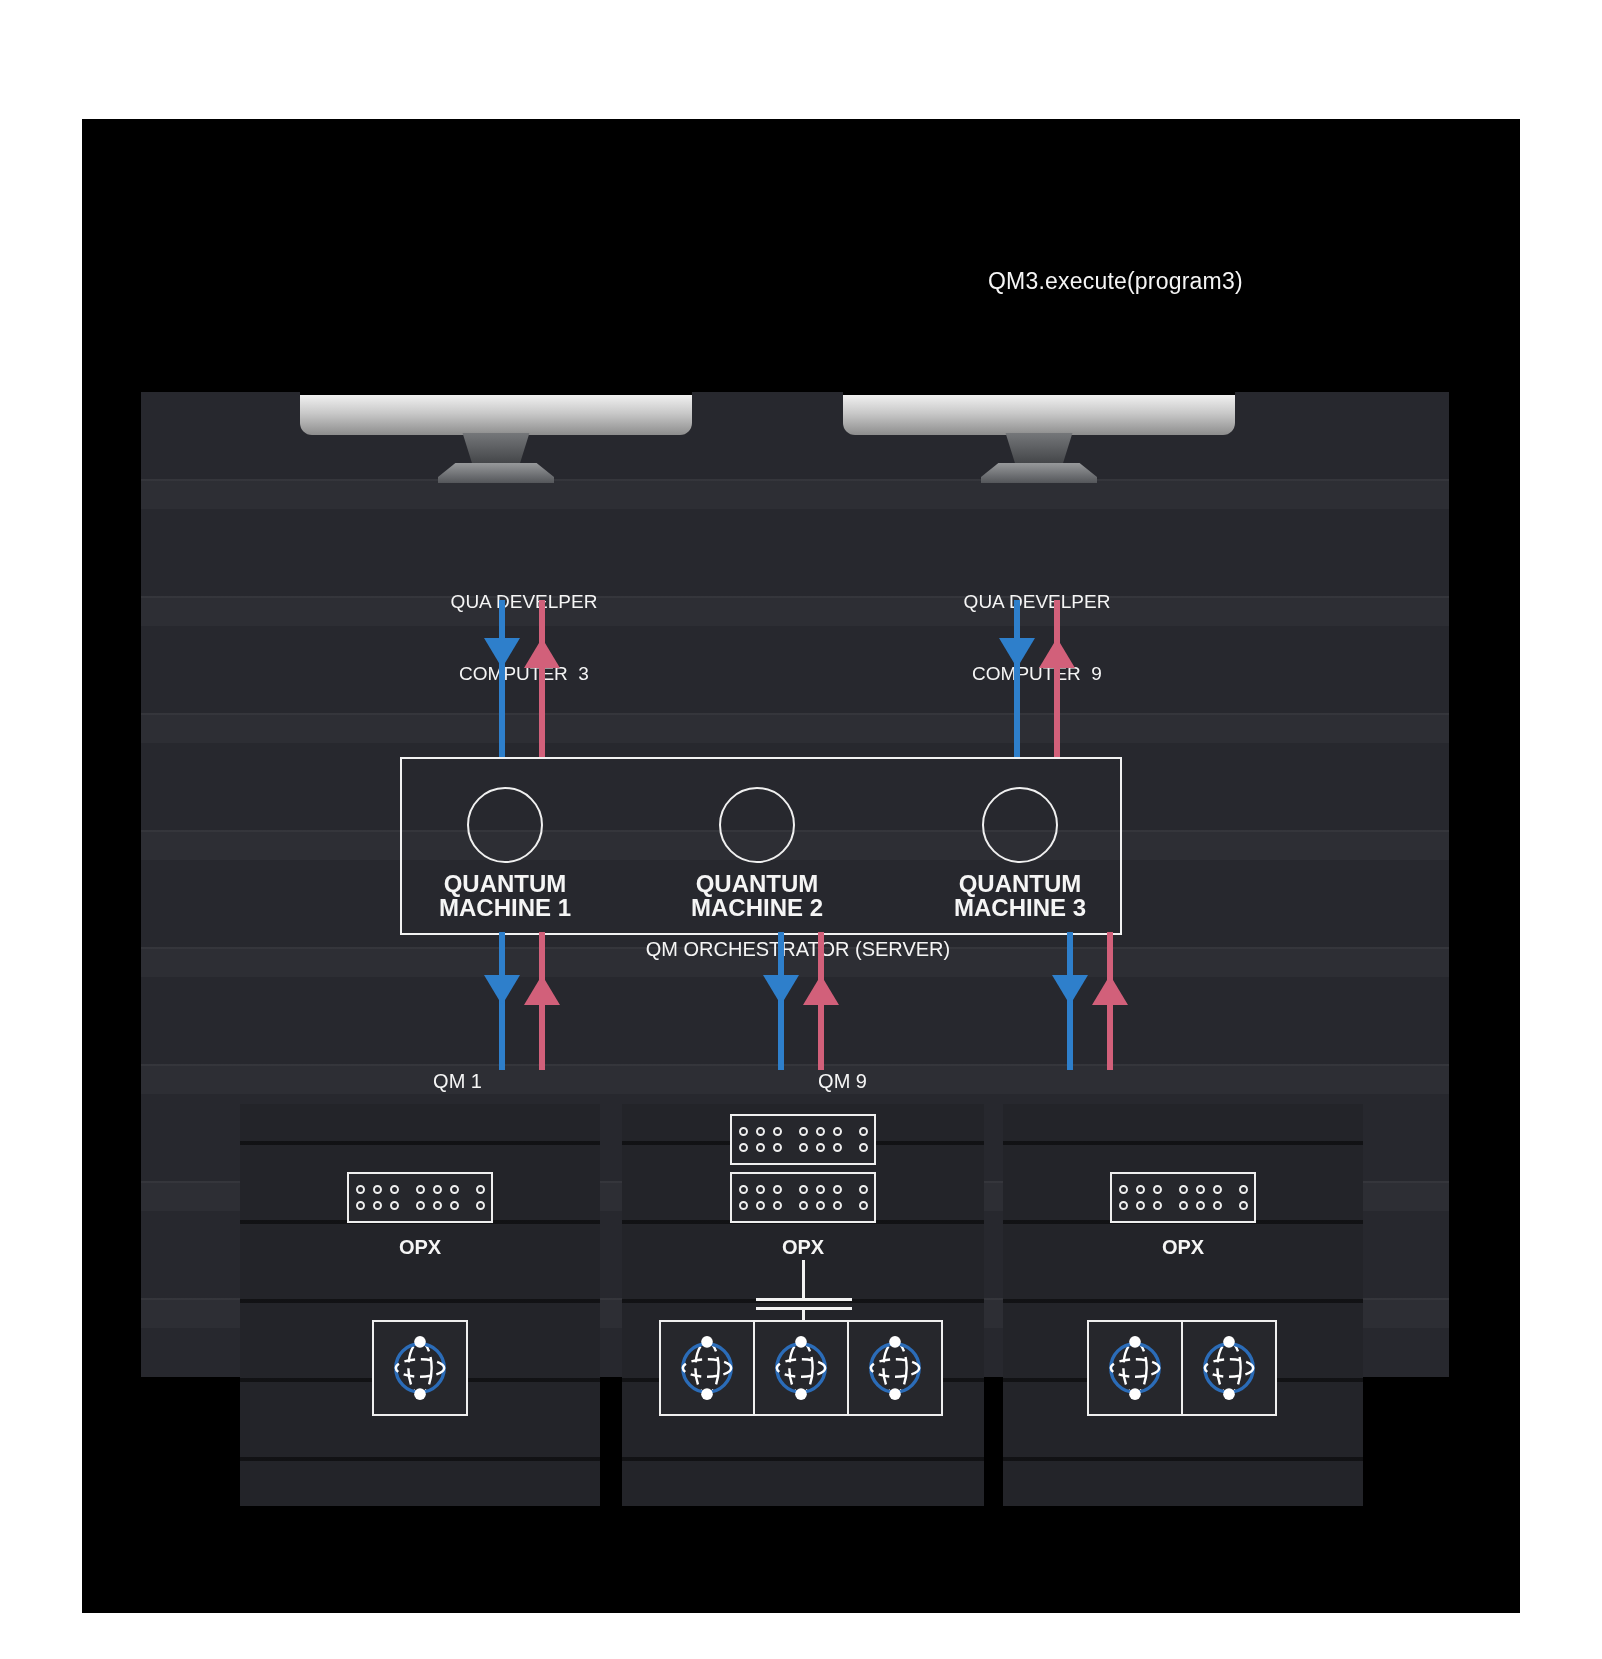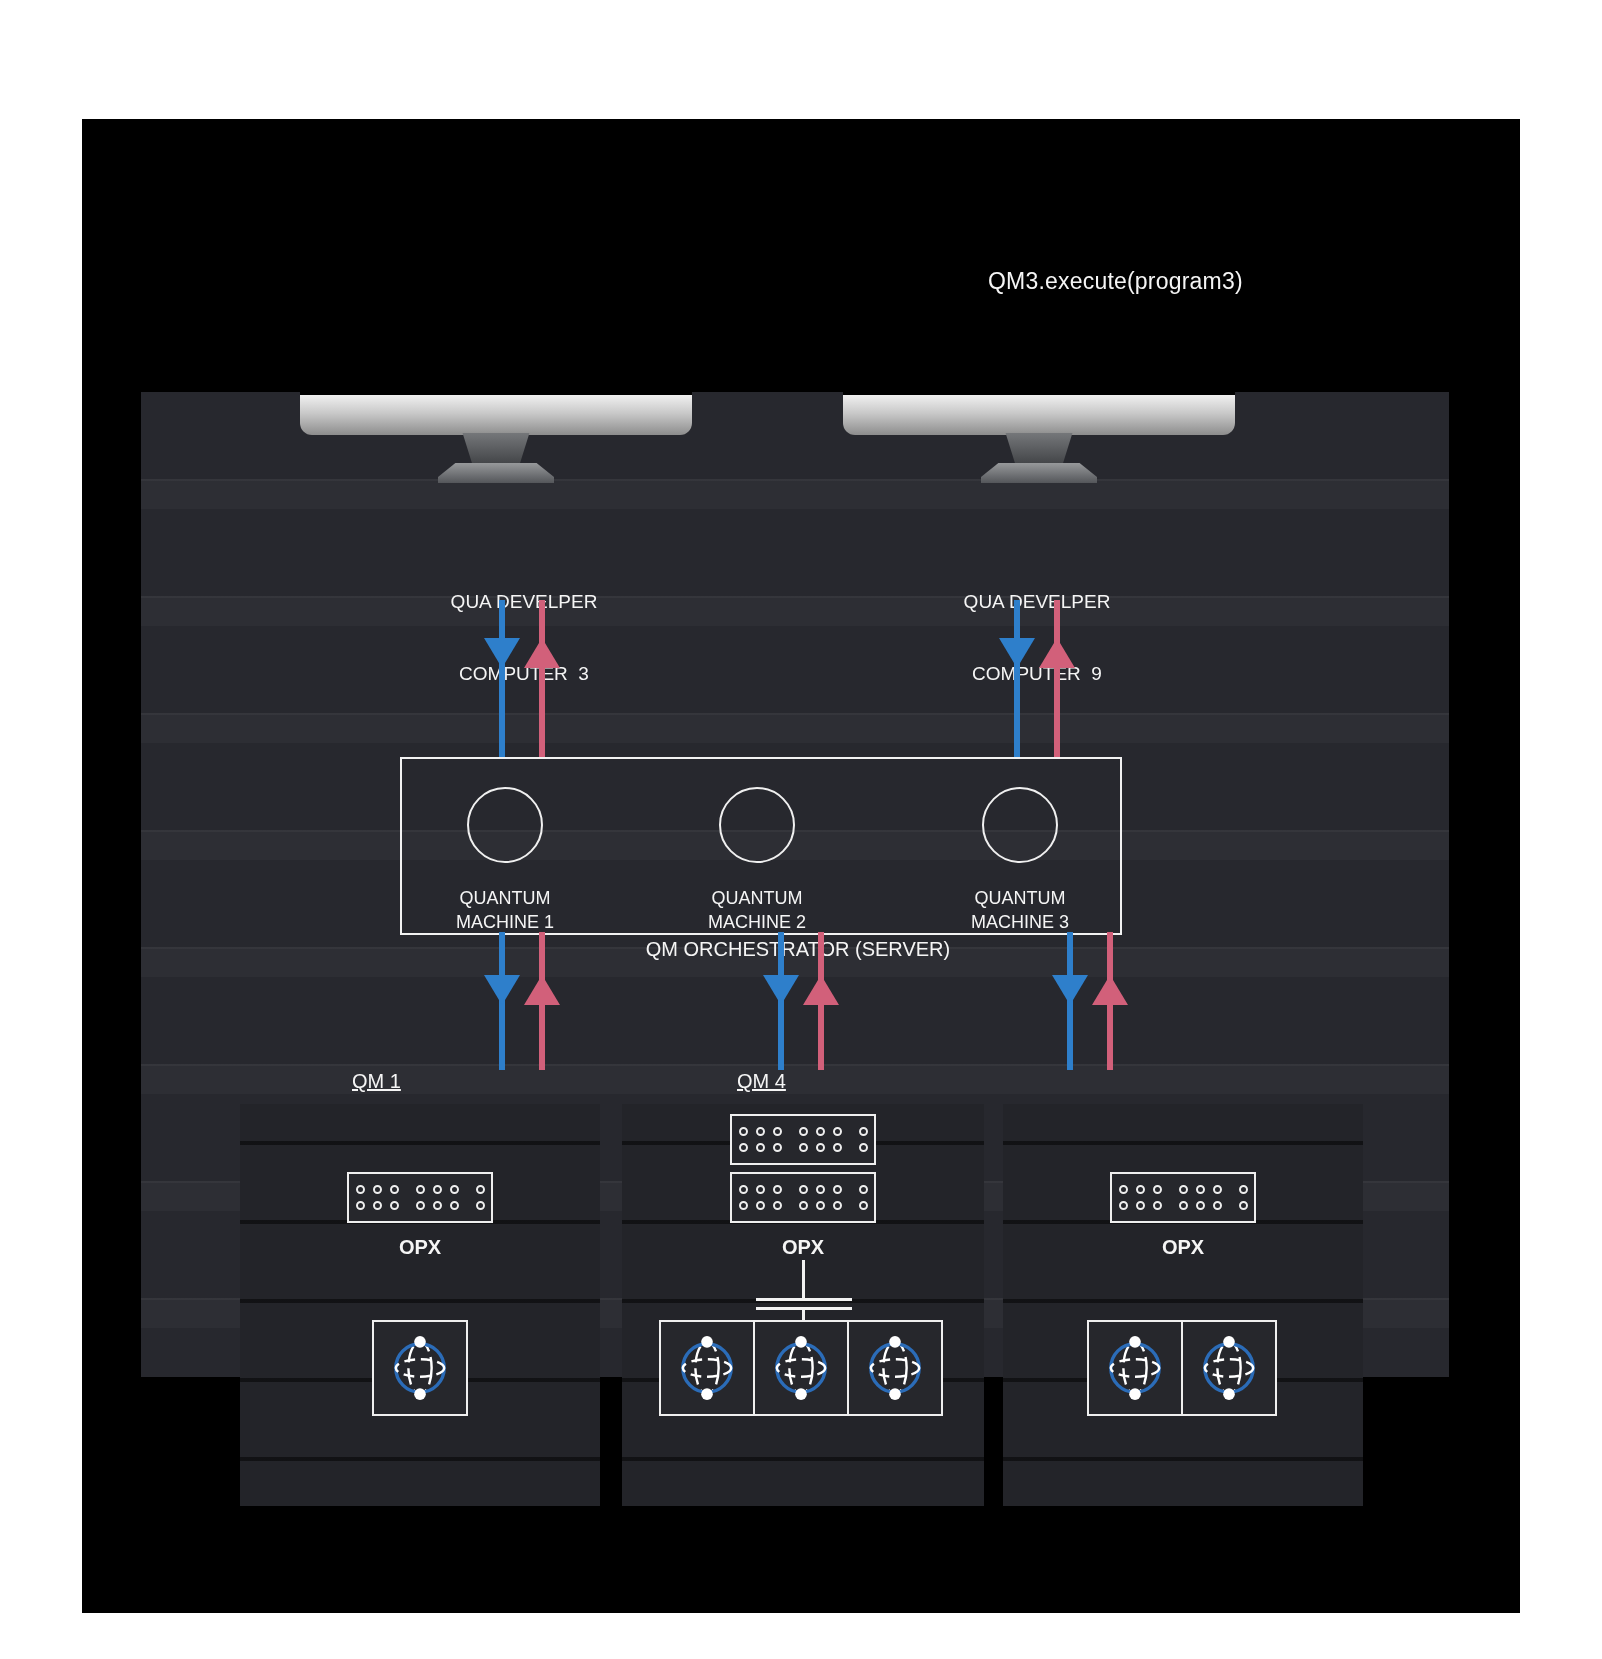--- a/index.html
+++ b/index.html
@@ -35,28 +35,28 @@
   .tri{position:absolute;width:0;height:0;border-left:18px solid transparent;border-right:18px solid transparent;}
   .tri.down{border-top:30px solid #2e7fcb;left:-15px;}
   .tri.up{border-bottom:30px solid #d2607a;right:-15px;}
   .apair.t{height:157px;} .apair.t .tri{top:38px;}
   .apair.b{height:138px;} .apair.b .tri{top:43px;}
 
   
   .orch-box{left:400px;top:757px;width:722px;height:178px;border:2px solid #f2f2f2;box-sizing:border-box;}
   .machine{position:absolute;top:28px;width:196px;text-align:center;}
   .mcircle{width:72px;height:72px;border:2px solid #f0f0f0;border-radius:50%;margin:0 auto;}
-  .mlabel{margin-top:23px;font-size:18px;line-height:24px;}
+  .mlabel{margin-top:9px;font-size:24px;line-height:24px;font-weight:bold;}
   .orch-label{left:548px;top:938px;width:500px;text-align:center;font-size:20px;}
 
   
   .rack{background-color:#232429;
         background-image:repeating-linear-gradient(to bottom,
           transparent 0 37px, rgba(0,0,0,0.5) 37px 41px, transparent 41px 79px);}
-  .rack-title{width:130px;text-align:left;font-size:20px;text-decoration:underline;}
+  .rack-title{width:130px;text-align:right;font-size:20px;}
   .opx{width:146px;height:51px;border:2px solid #efefef;background:#26272c;box-sizing:border-box;}
   .dots{position:absolute;inset:0;display:flex;gap:17px;align-items:center;justify-content:center;}
   .dg{display:grid;grid-template-columns:repeat(3,9px);gap:7px 8px;}
   .dg.s{grid-template-columns:9px;}
   .dot{width:9px;height:9px;border:2px solid #eeeeee;border-radius:50%;box-sizing:border-box;}
   .opx-label{width:120px;text-align:center;font-size:20px;font-weight:bold;}
 
   .wire{background:#f2f2f2;}
 
   .qbox{width:96px;height:96px;border:2px solid #efefef;background:#26272c;box-sizing:border-box;
@@ -153,21 +153,21 @@
   <div class="abs apair b" style="left:1067px;top:932px;">
     <div class="ln blue">
         <div class="tri down"></div>
       </div>
     <div class="ln pink">
         <div class="tri up"></div>
       </div>
   </div>
 
   <div class="abs rack-title" style="left:352px;top:1070px;">QM 1</div>
-  <div class="abs rack-title" style="left:737px;top:1070px;">QM 4</div>
+  <div class="abs rack-title" style="left:737px;top:1070px;">QM 9</div>
   <div class="abs rack-title" style="left:1120px;top:1131px;">QM 3</div>
 
   <div class="abs rack" style="left:240px;top:1104px;width:360px;height:402px;"></div>
   <div class="abs rack" style="left:622px;top:1104px;width:362px;height:402px;"></div>
   <div class="abs rack" style="left:1003px;top:1104px;width:360px;height:402px;"></div>
 
   <div class="abs opx" style="left:347px;top:1172px;">
     <div class="dots">
       <div class="dg">
           <i class="dot"></i>

